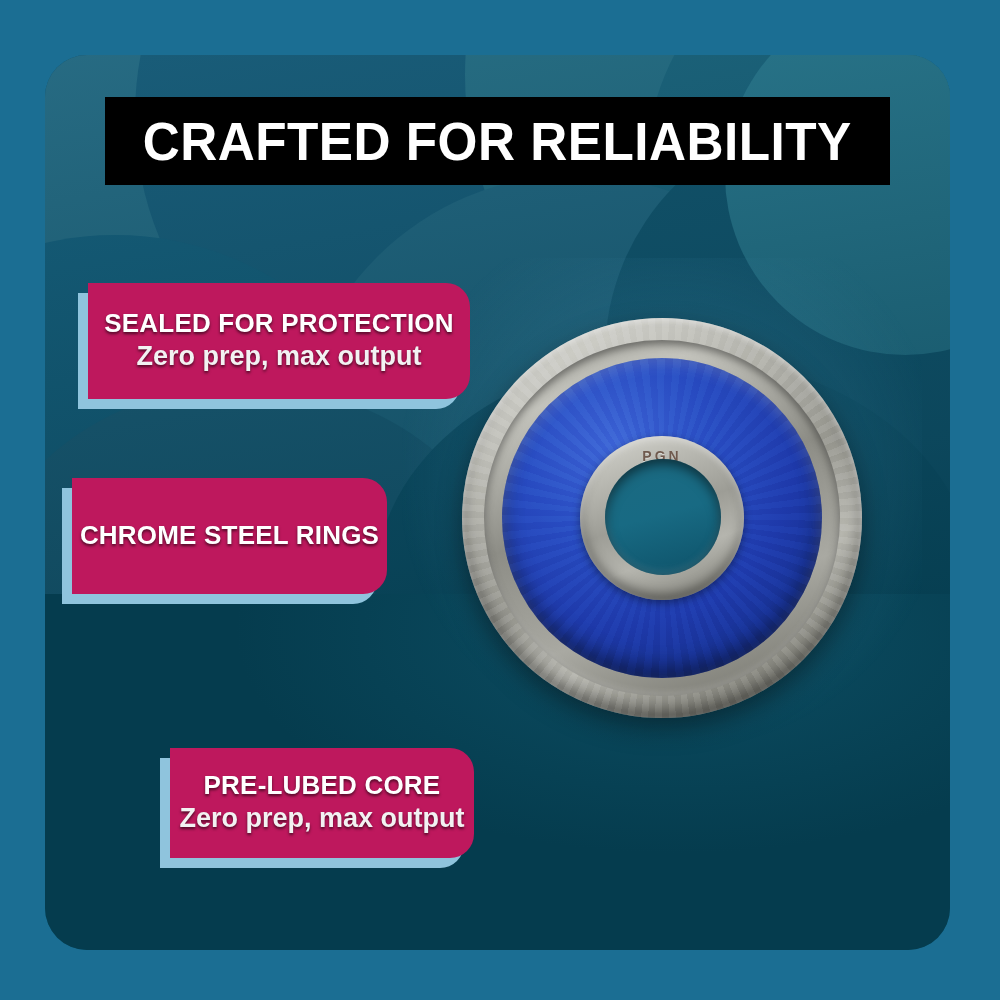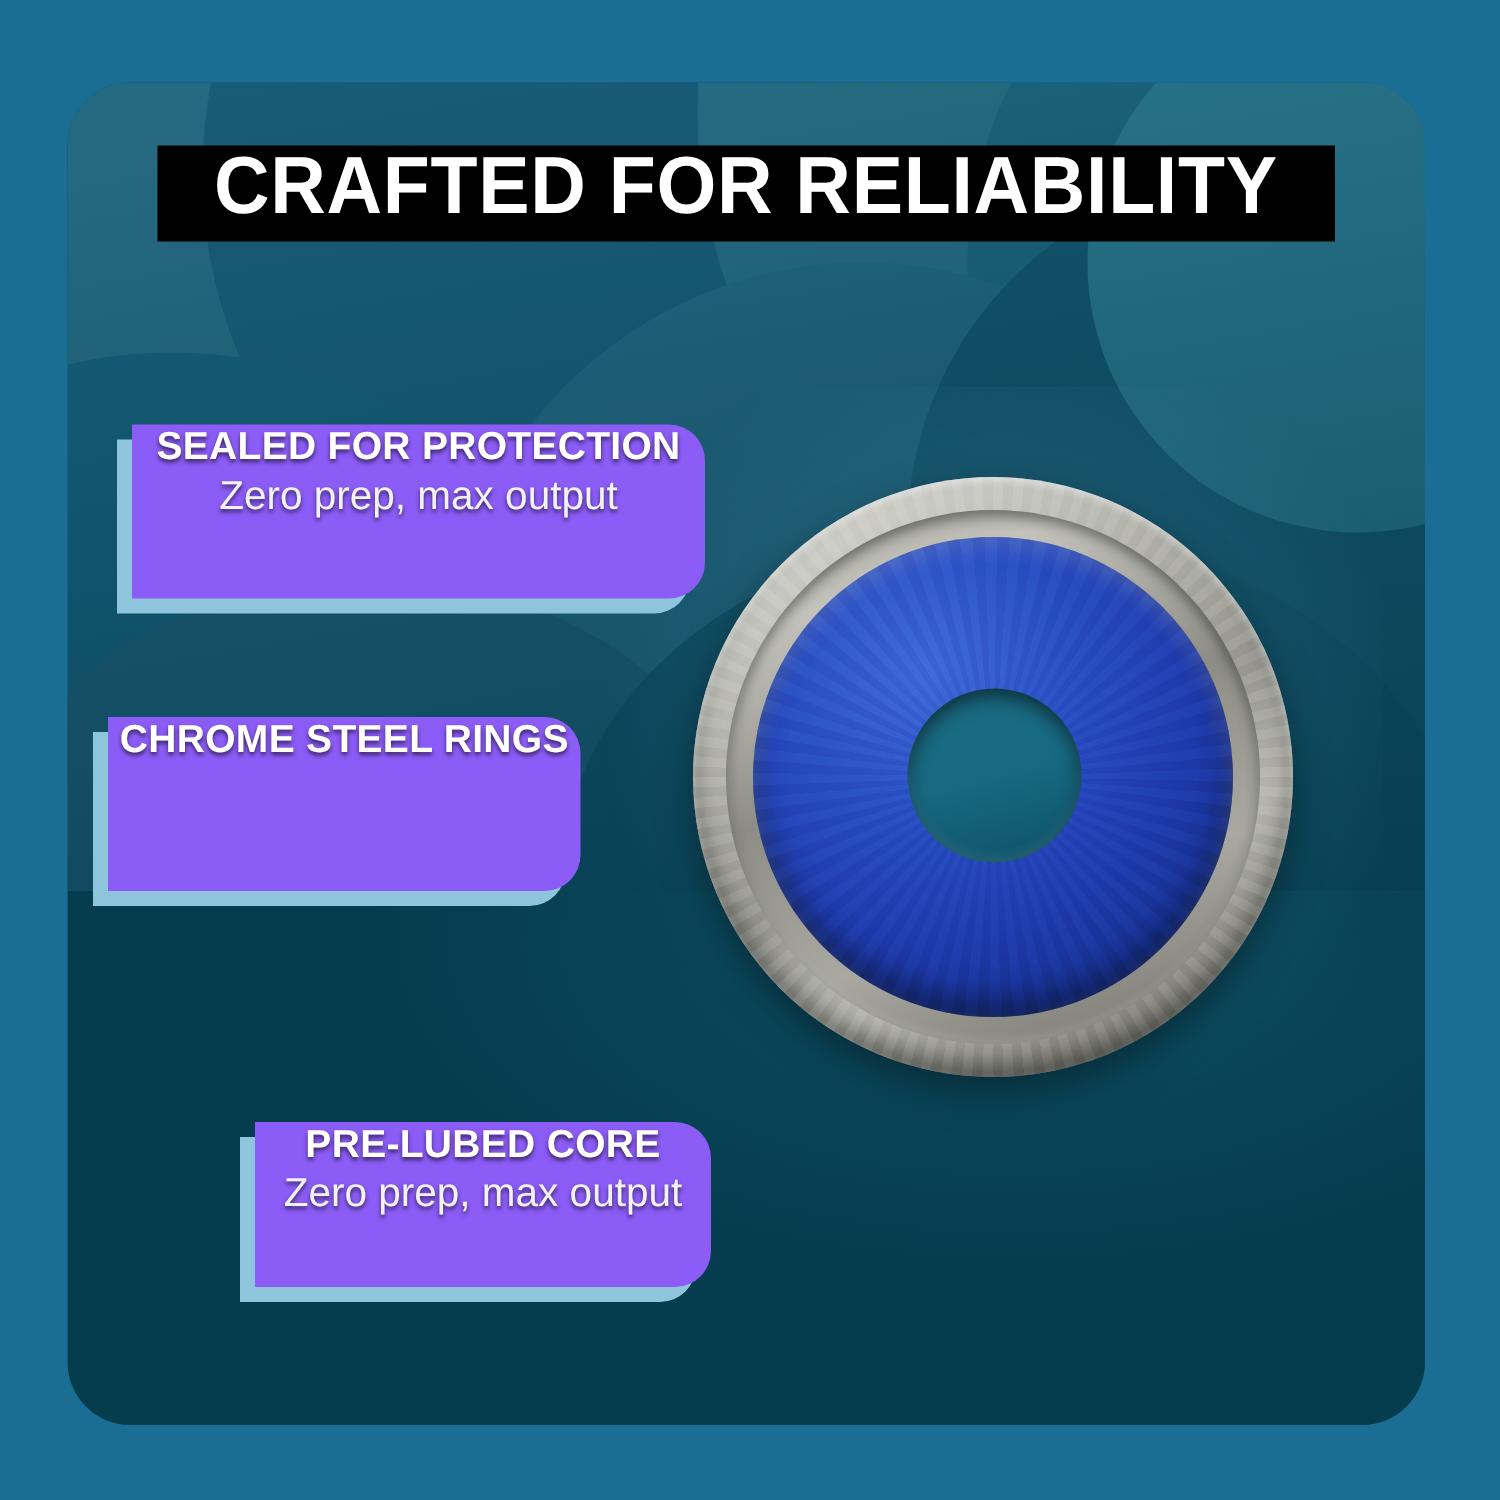--- a/index.html
+++ b/index.html
@@ -56,23 +56,23 @@
   .b10{ left:680px; top:-60px; width:360px; height:360px; background:#2f7e93; }
   .shade {
     position:absolute; inset:0;
     background:linear-gradient(170deg, rgba(10,70,92,.10) 0%, rgba(5,58,76,.55) 78%, rgba(5,60,78,.85) 100%);
   }
 
   
   #title-bar {
     position:absolute;
     left:105px; top:97px;
-    width:785px; height:64px;
+    width:785px; height:88px;
     background:#000;
-    display:flex; align-items:flex-start; justify-content:center;
+    display:flex; align-items:center; justify-content:center;
     z-index:14;
   }
   #title-bar .title-text {
     color:#fff;
     font-size:54px;
     font-weight:700;
     letter-spacing:.5px;
     line-height:1;
     font-family:"Liberation Sans", sans-serif;
     transform:scaleX(.95);
@@ -158,38 +158,38 @@
   .callout .shadow-edge {
     position:absolute;
     left:-10px; top:10px;
     width:100%; height:100%;
     background:#8fc4dd;
     border-radius:0 24px 24px 0;
   }
   .callout .box {
     position:absolute; left:0; top:0;
     width:100%; height:100%;
-    background:#8b5cf6;
+    background:#be185d;
     border-radius:0 24px 24px 0;
     display:flex; flex-direction:column;
-    align-items:center; justify-content:flex-start;
+    align-items:center; justify-content:center;
     padding:0 18px;
   }
   .callout .c-title {
     color:#fff;
     font-weight:700;
     font-size:26px;
     line-height:1.12;
     letter-spacing:.2px;
     white-space:nowrap;
     text-shadow:0 2px 3px rgba(0,0,0,.6);
   }
   .callout .c-sub {
     color:#f2f2f2;
-    font-weight:400;
+    font-weight:700;
     font-size:27px;
     line-height:1.2;
     margin-top:2px;
     white-space:nowrap;
     text-shadow:0 2px 3px rgba(0,0,0,.6);
   }
 
   #callout-1 { left:88px;  top:283px; width:382px; height:116px; }
   #callout-2 { left:72px;  top:478px; width:315px; height:116px; }
   #callout-3 { left:170px; top:748px; width:304px; height:110px; }
@@ -221,20 +221,23 @@
 
   <div id="title-bar">
     <span class="title-text">CRAFTED FOR RELIABILITY</span>
   </div>
 
   <div id="bearing-wrap">
     <div id="bearing-glow"></div>
     <div class="ring" id="ring-outer"></div>
     <div class="ring" id="ring-groove"></div>
     <div class="ring" id="ring-seal"></div>
+    <div class="ring" id="ring-inner">
+      <span id="brand-mark">PGN</span>
+    </div>
     <div class="ring" id="bore"></div>
   </div>
 
   <div class="callout" id="callout-1">
     <div class="shadow-edge"></div>
     <div class="box">
       <span class="c-title">SEALED FOR PROTECTION</span>
       <span class="c-sub">Zero prep, max output</span>
     </div>
   </div>

